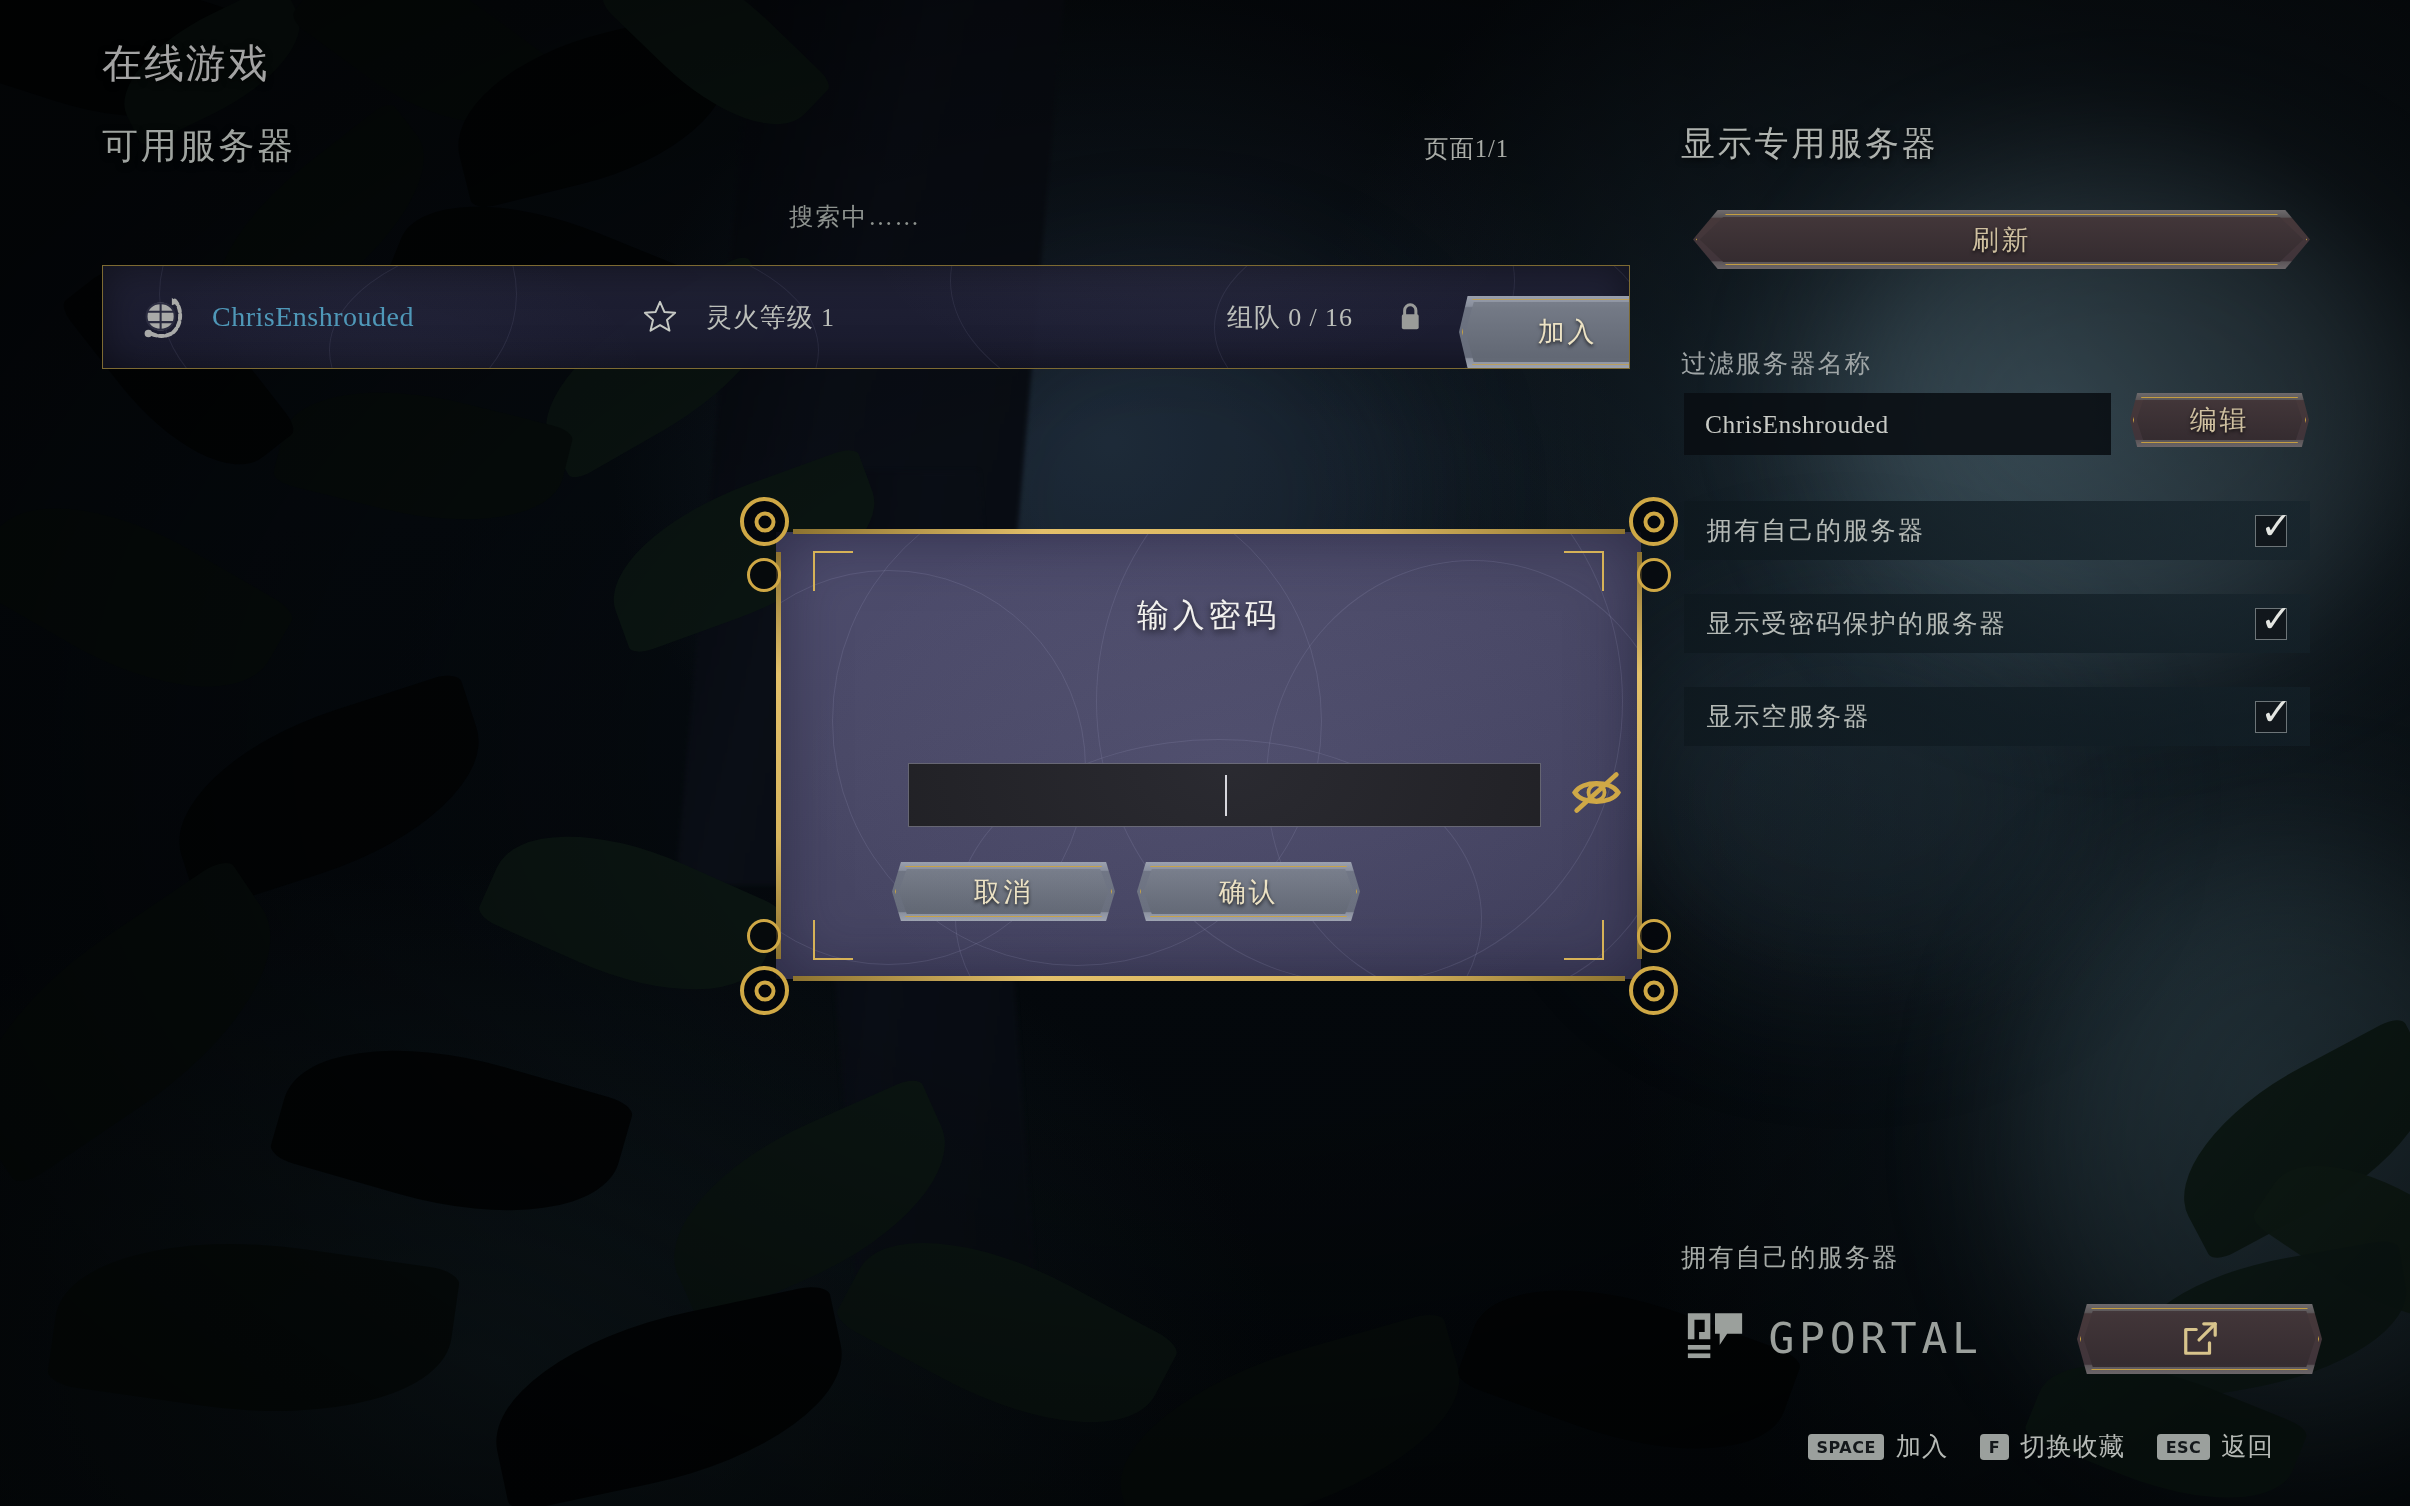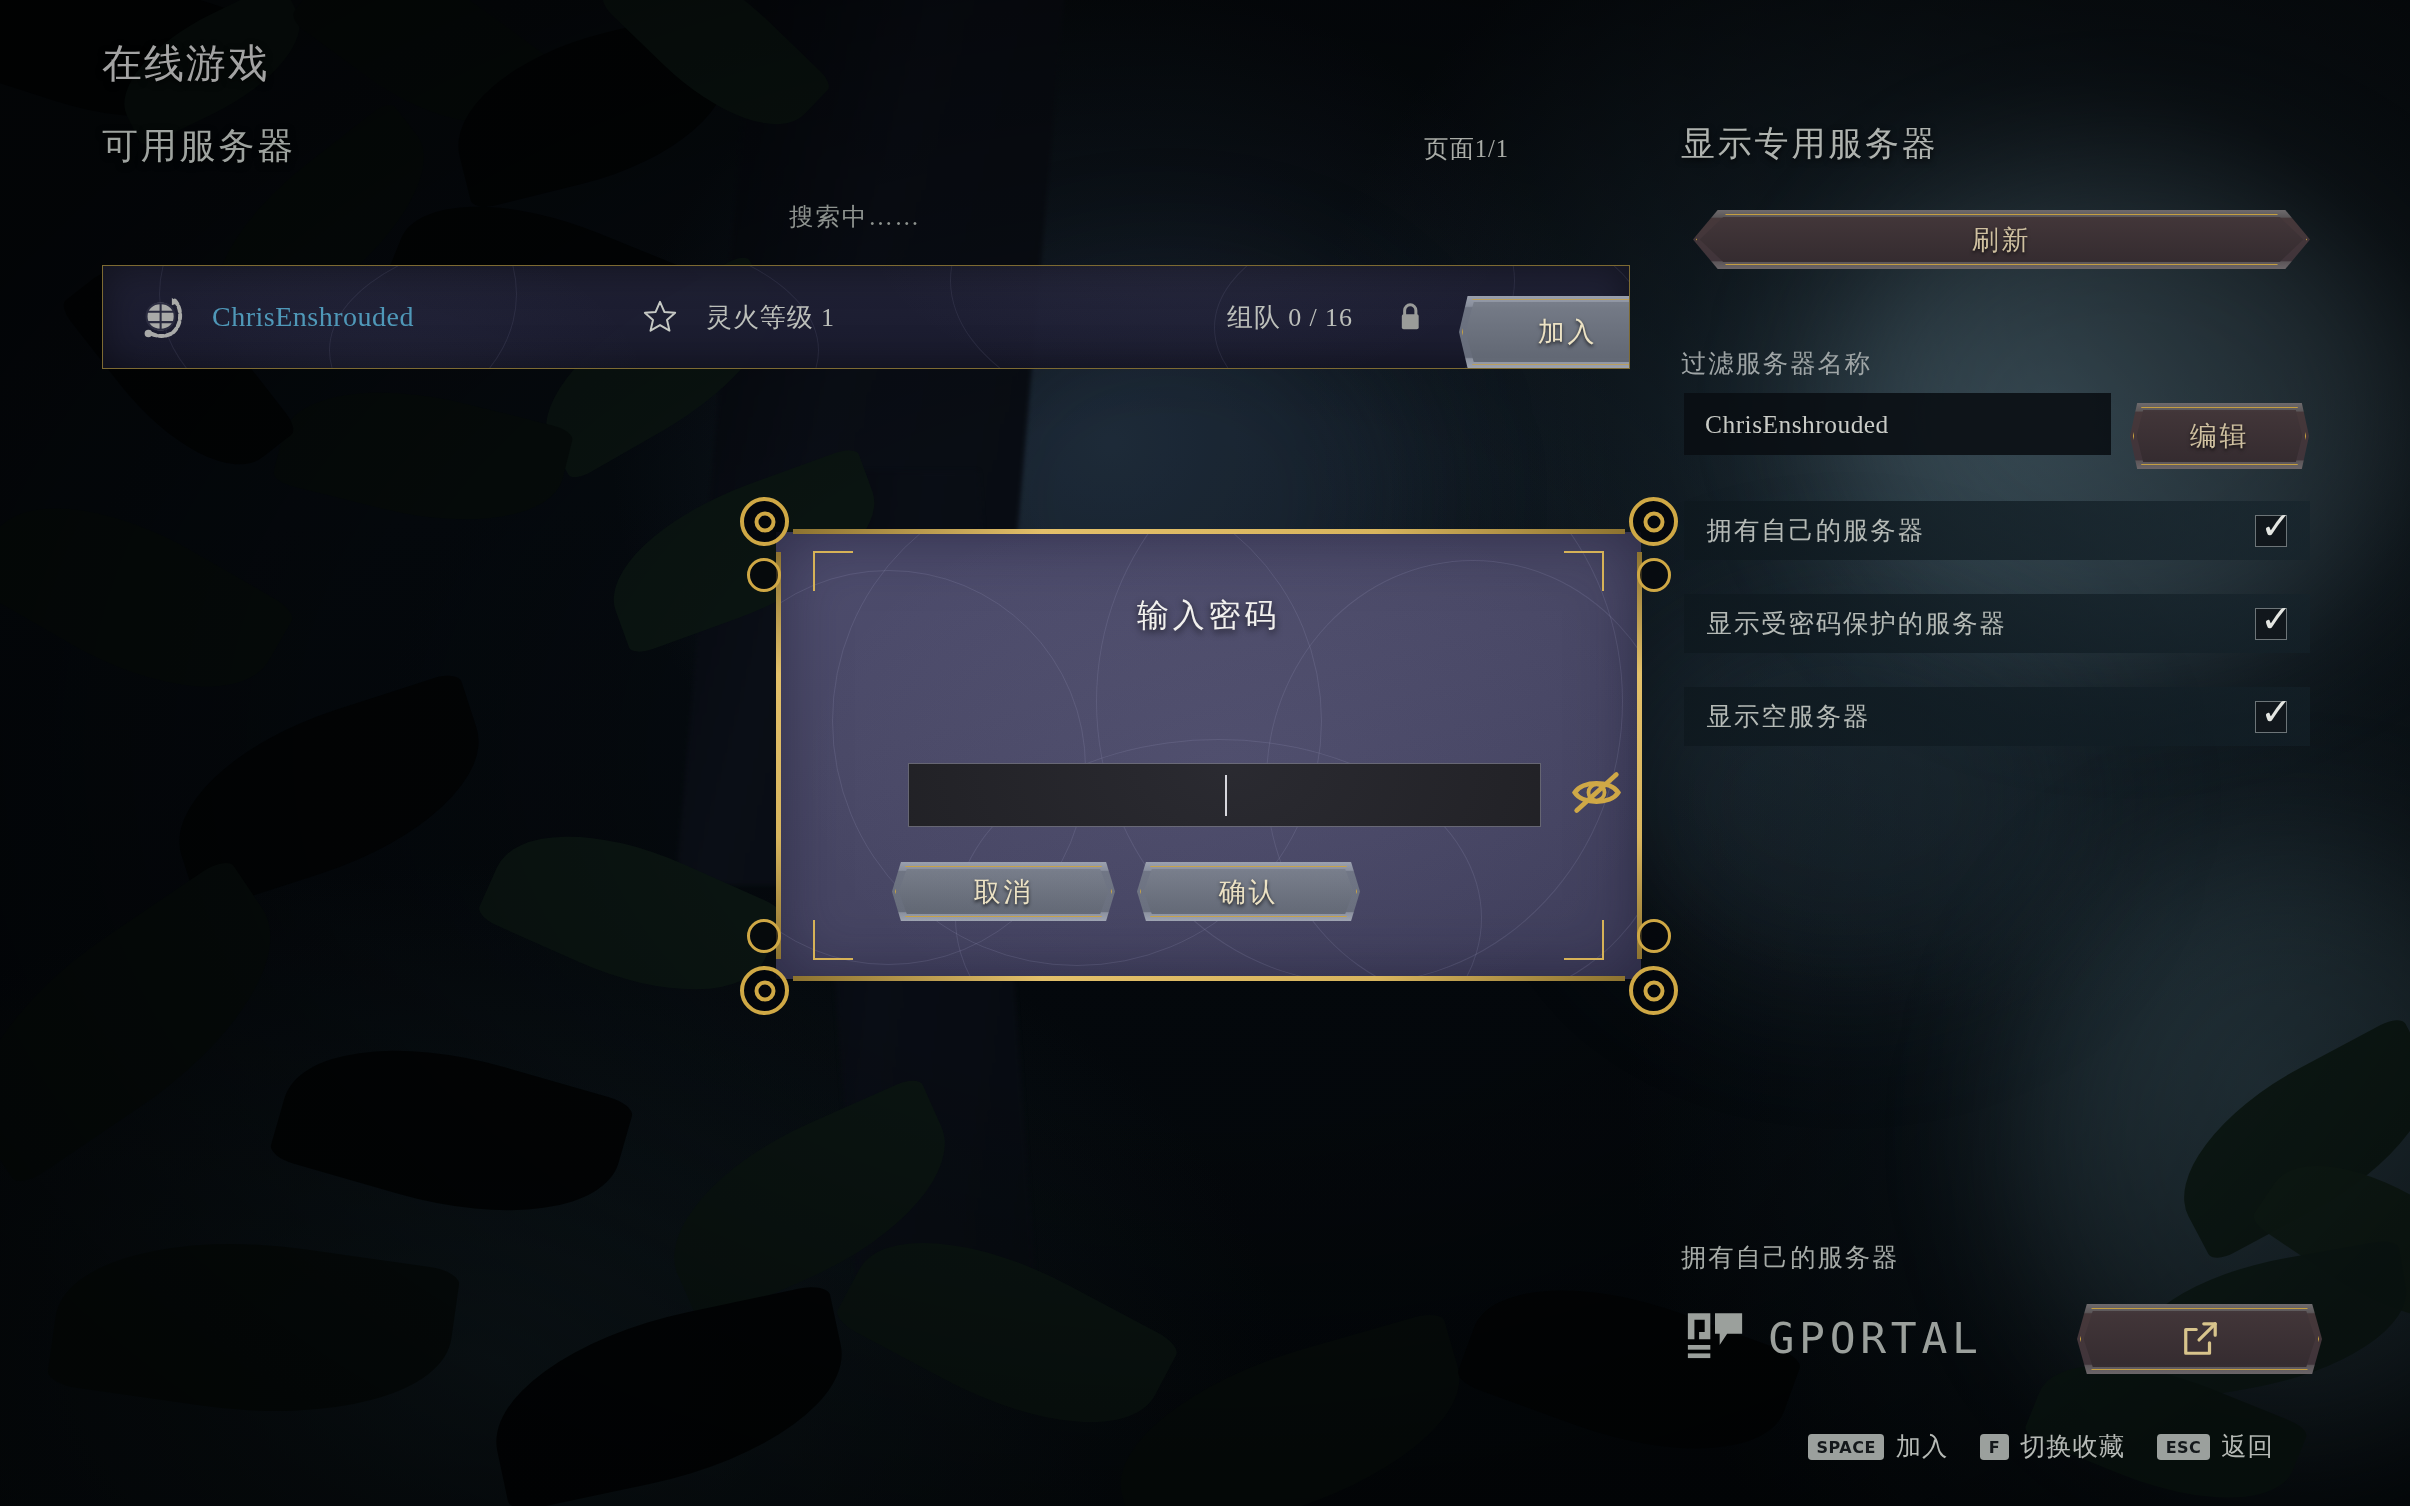--- a/index.html
+++ b/index.html
@@ -191,21 +191,21 @@
   .sb-flabel{
     position:absolute; left:1681px; top:347px;
     font-size:25.4px; color:#9fa5a6; letter-spacing:1.9px;
   }
   .sb-finput{
     position:absolute; left:1684px; top:393px; width:427px; height:62px;
     background:rgba(9,14,18,.88);
     display:flex; align-items:center; padding-left:21px;
   }
   .sb-finput span{ font-size:25.4px; color:#c9cbc6; letter-spacing:0.5px; }
-  .sb-edit{ position:absolute; left:2130px; top:403px; width:179px; height:66px; }
+  .sb-edit{ position:absolute; left:2130px; top:393px; width:179px; height:54px; }
 
   .filters{ position:absolute; left:1684px; top:501px; width:626px; }
   .frow{
     position:relative; height:59px; margin-bottom:34px;
     background:linear-gradient(90deg,rgba(14,24,30,.82) 0%,rgba(16,28,35,.72) 60%,rgba(20,34,42,.58) 100%);
     display:flex; align-items:center; cursor:pointer;
   }
   .frow .flab{
     font-size:25.4px; color:#b5bab6; letter-spacing:1.9px; margin-left:22.6px;
   }

